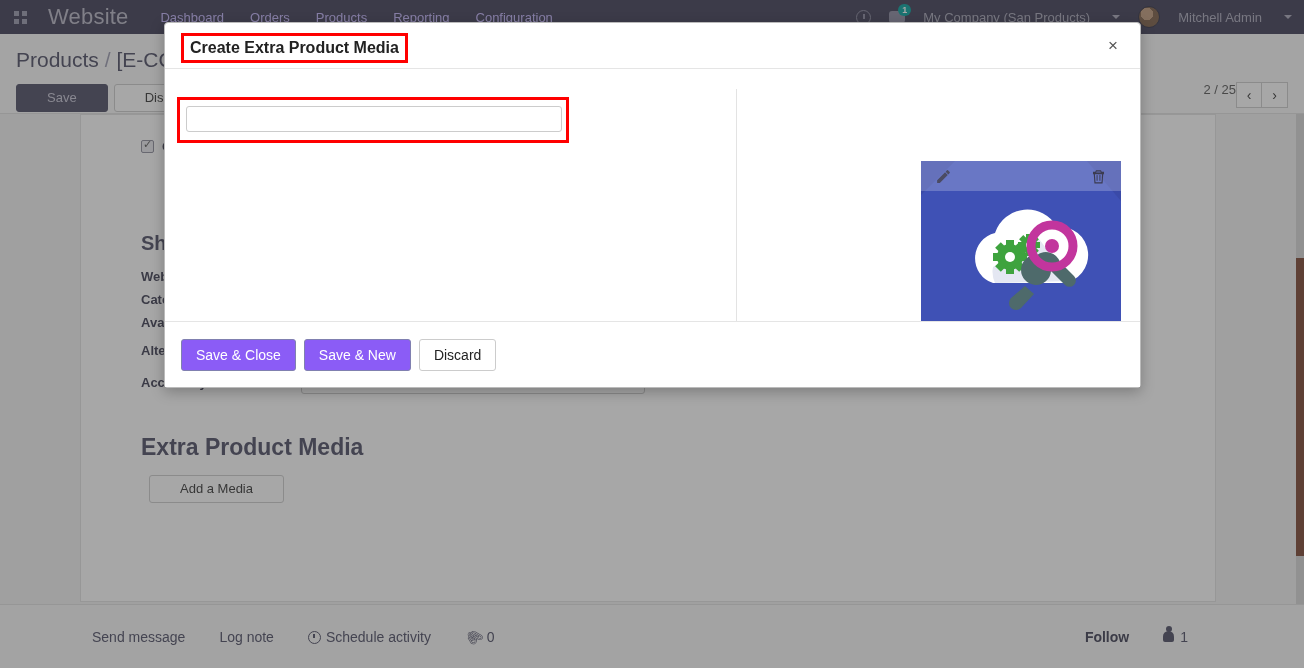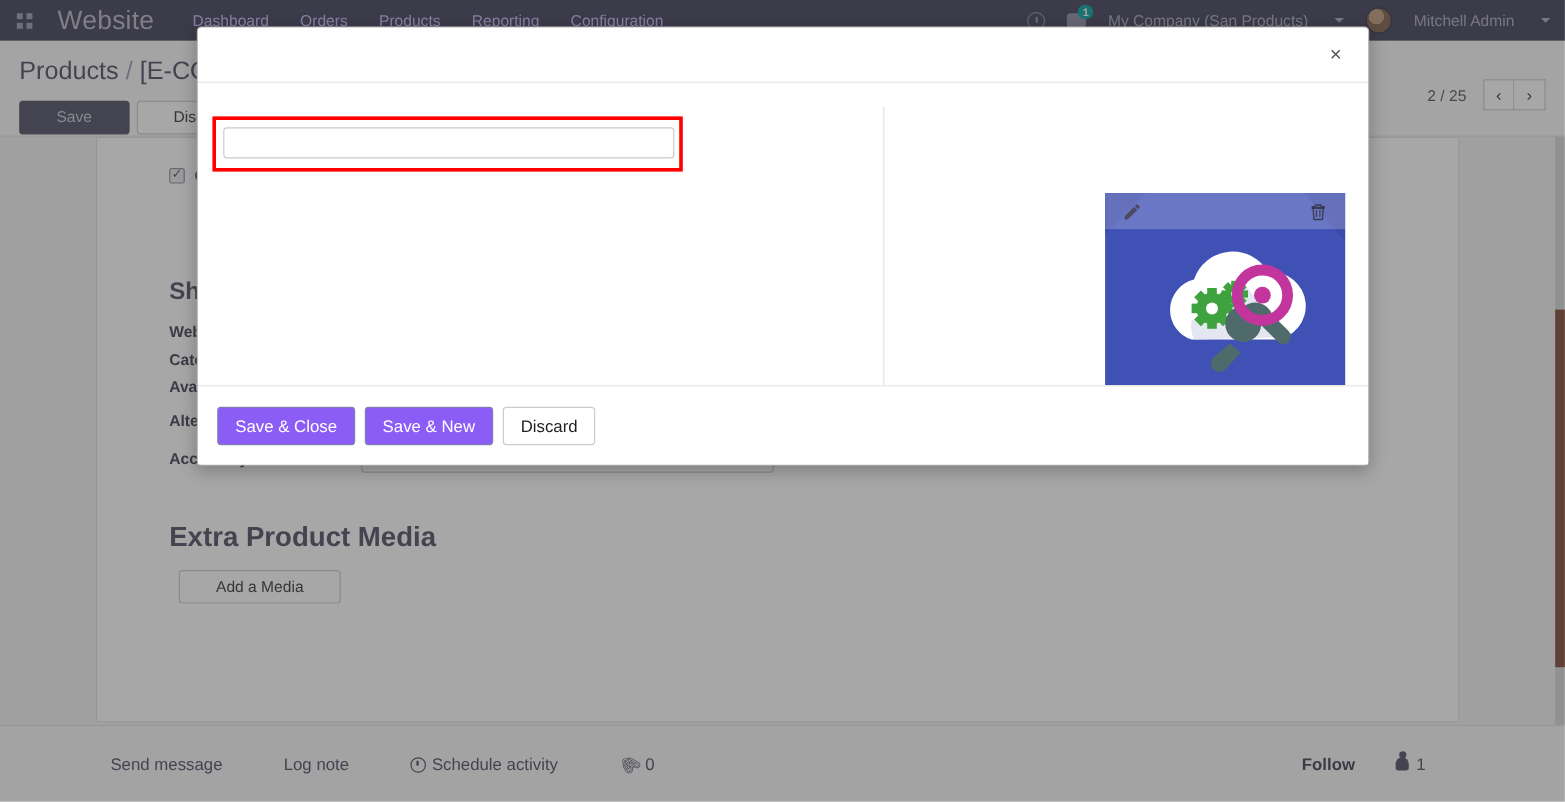--- a/index.html
+++ b/index.html
@@ -76,22 +76,22 @@
   }
   .breadcrumb .sep { color: #9b9bb0; }
   .cp-buttons { position: absolute; left: 16px; top: 50px; display: flex; gap: 6px; }
   .btn {
     font-family: Liberation Sans, sans-serif; font-size: 13px;
     padding: 5px 30px; border-radius: 3px; cursor: pointer; line-height: 16px;
   }
   .btn-primary { background: #4b4b63; color: #c7c6d6; border: 1px solid #4b4b63; }
   .btn-default { background: #fff; color: #333; border: 1px solid #ccc; }
   .pager {
-    position: absolute; right: 16px; top: 32px;
-    display: flex; align-items: center; gap: 14px;
+    position: absolute; right: 16px; top: 48px;
+    display: flex; align-items: flex-start; gap: 0;
     color: #555; font-size: 13px;
   }
   .pager-btns { display: flex; }
   .pager-btn {
     width: 26px; height: 26px; border: 1px solid #ccc; background: #fff;
     display: flex; align-items: center; justify-content: center; cursor: pointer;
     font-size: 14px; color: #333;
   }
   .pager-btn + .pager-btn { border-left: none; }
 
@@ -138,21 +138,21 @@
     font-size: 23px; color: #4b4b63; font-weight: bold; margin: 40px 0 14px 30px;
   }
   .add-media-btn { margin-left: 38px; }
 
   
   .chatter {
     position: absolute; left: 0; right: 0; bottom: 0; height: 64px;
     background: #f7f7f7; border-top: 1px solid #e0e0e0;
     display: flex; align-items: center; padding: 0 16px;
   }
-  .chatter-left { display: flex; align-items: center; gap: 51px; margin-left: 76px; }
+  .chatter-left { display: flex; align-items: center; gap: 34px; margin-left: 76px; }
   .chatter-left a { color: #4b4b63; text-decoration: none; font-size: 14px; }
   .chatter-right { margin-left: auto; display: flex; align-items: center; gap: 34px; padding-right: 100px; }
   .chatter-right .follow { color: #3b3b50; font-weight: bold; font-size: 14px; }
   .follower-count { color: #4b4b63; font-size: 14px; display: flex; align-items: center; gap: 6px; }
   .clock-ico {
     width: 13px; height: 13px; border: 1.5px solid #4b4b63; border-radius: 50%;
     display: inline-block; position: relative; vertical-align: -2px; margin-right: 5px;
   }
   .clock-ico::after { content:""; position:absolute; left:4.5px; top:2px; width:1.5px; height:4.5px; background:#4b4b63; }
   .clip-ico { display:inline-block; transform: rotate(-45deg); font-size: 14px; color:#4b4b63; margin-right:4px; }
@@ -377,20 +377,21 @@
         <span>1</span>
       </span>
     </div>
   </div>
 </div>
 
 <div class="modal-backdrop"></div>
 
 <div class="modal">
   <div class="modal-header">
+    <div class="modal-title title-box">Create Extra Product Media</div>
     <button class="modal-close">×</button>
   </div>
 
   <div class="modal-body">
     <div class="modal-form">
       <div class="form-group boxed">
         <input class="form-input" type="text" placeholder="" style="">
       </div>
     </div>
 

